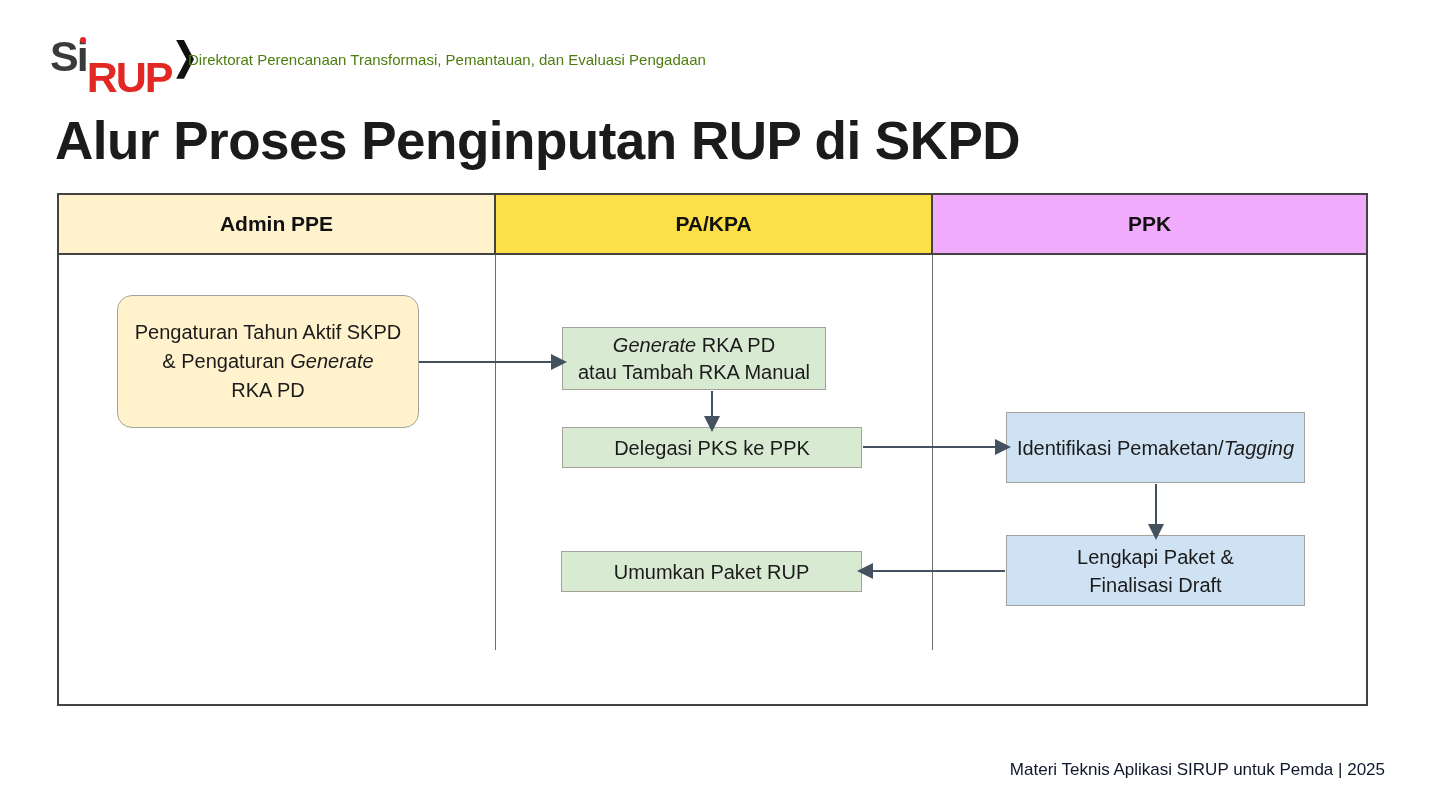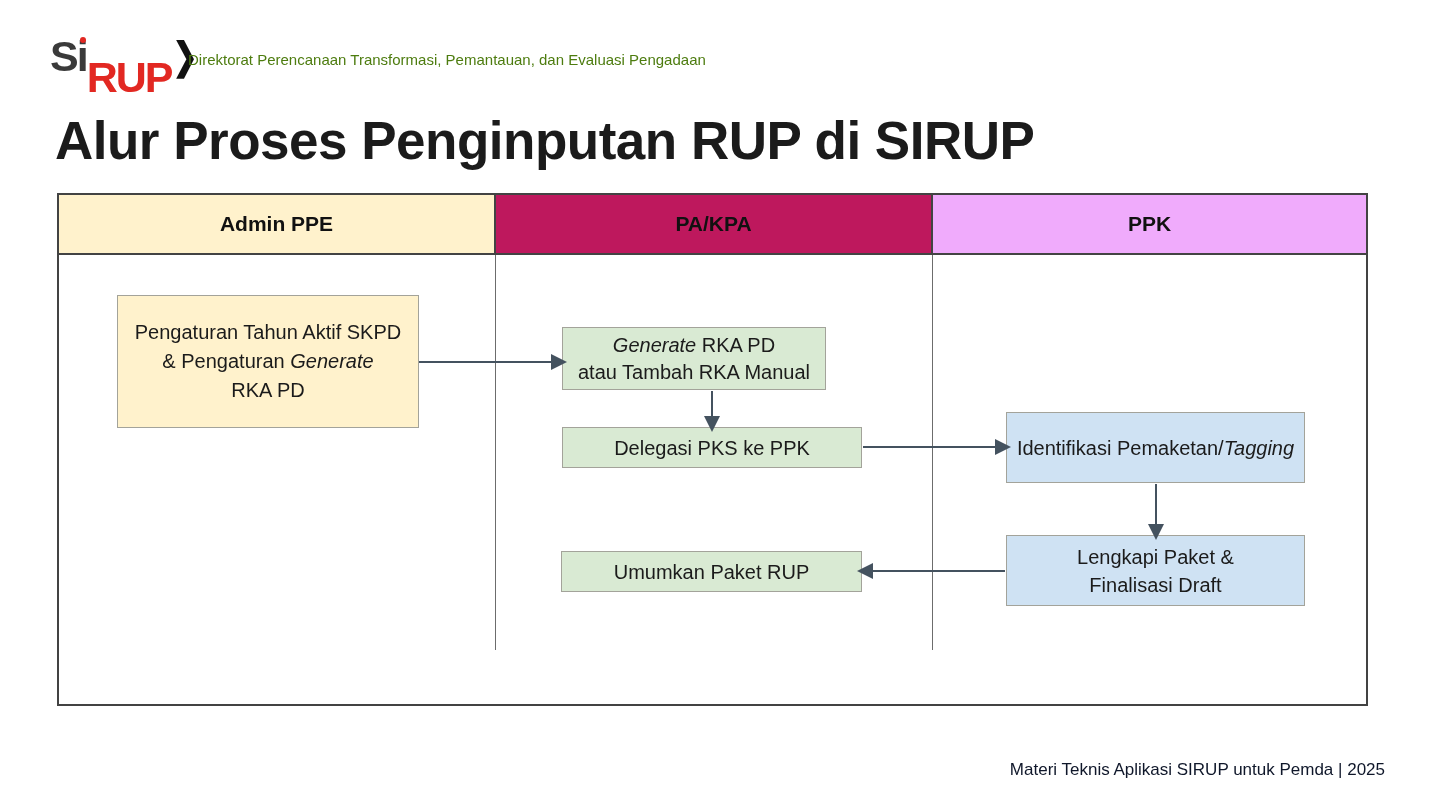--- a/index.html
+++ b/index.html
@@ -17,31 +17,31 @@
 
   .page-title { position:absolute; left:55px; top:110px; font-size:53px; font-weight:700; color:#1b1b1b; letter-spacing:-0.5px; }
 
   
   .lane-table { position:absolute; left:57px; top:193px; width:1311px; height:513px; border:2px solid #434343; }
   .lane-head { display:flex; height:60px; }
   .lane-head-cell { width:437px; display:flex; align-items:center; justify-content:center;
                     font-size:21px; font-weight:700; color:#111111; border-right:2px solid #434343; border-bottom:2px solid #434343; }
   .lane-head-cell:last-child { border-right:none; width:433px; }
   .c-yellow { background:#fff2cc; }
-  .c-green  { background:#be185d; }
+  .c-green  { background:#fde047; }
   .c-blue   { background:#f0abfc; }
   .lane-body { display:flex; height:395px; }
   .lane-body-cell { width:437px; border-right:1px solid #6c6c6c; }
   .lane-body-cell:last-child { border-right:none; width:433px; }
 
   
   .fbox { position:absolute; display:flex; flex-direction:column; align-items:center; justify-content:center;
           text-align:center; font-size:20px; color:#1b1b1b; border:1px solid #a3a39a; line-height:28px; }
   .fbox i { font-style:italic; }
-  .box-admin       { left:117px; top:295px; width:302px; height:133px; background:#fff2cc; line-height:29px; }
+  .box-admin       { left:117px; top:295px; width:302px; height:133px; background:#fff2cc; line-height:29px;border-radius:15px; }
   .box-generate    { left:562px; top:327px; width:264px; height:63px;  background:#d9ead3; line-height:27px; }
   .box-delegasi    { left:562px; top:427px; width:300px; height:41px;  background:#d9ead3; }
   .box-umumkan     { left:561px; top:551px; width:301px; height:41px;  background:#d9ead3; }
   .box-identifikasi{ left:1006px; top:412px; width:299px; height:71px; background:#cfe2f3; }
   .box-lengkapi    { left:1006px; top:535px; width:299px; height:71px; background:#cfe2f3; }
 
   .arrows { position:absolute; left:0; top:0; width:1440px; height:810px; pointer-events:none; }
 
   .footer-caption { position:absolute; right:55px; top:760px; font-size:17px; color:#0f172a; }
 </style>
@@ -50,21 +50,21 @@
 
 <div class="slide">
 
   <div class="logo">
       <span class="logo-dark">Si</span>
       <span class="logo-red">RUP</span>
       <span class="logo-chevron">❯</span>
     </div>
   <div class="org-line">Direktorat Perencanaan Transformasi, Pemantauan, dan Evaluasi Pengadaan</div>
 
-  <h1 class="page-title">Alur Proses Penginputan RUP di SIRUP</h1>
+  <h1 class="page-title">Alur Proses Penginputan RUP di SKPD</h1>
 
   <div class="lane-table">
     <div class="lane-head">
       <div class="lane-head-cell c-yellow">Admin PPE</div>
       <div class="lane-head-cell c-green">PA/KPA</div>
       <div class="lane-head-cell c-blue">PPK</div>
     </div>
     <div class="lane-body">
       <div class="lane-body-cell"></div>
       <div class="lane-body-cell"></div>

